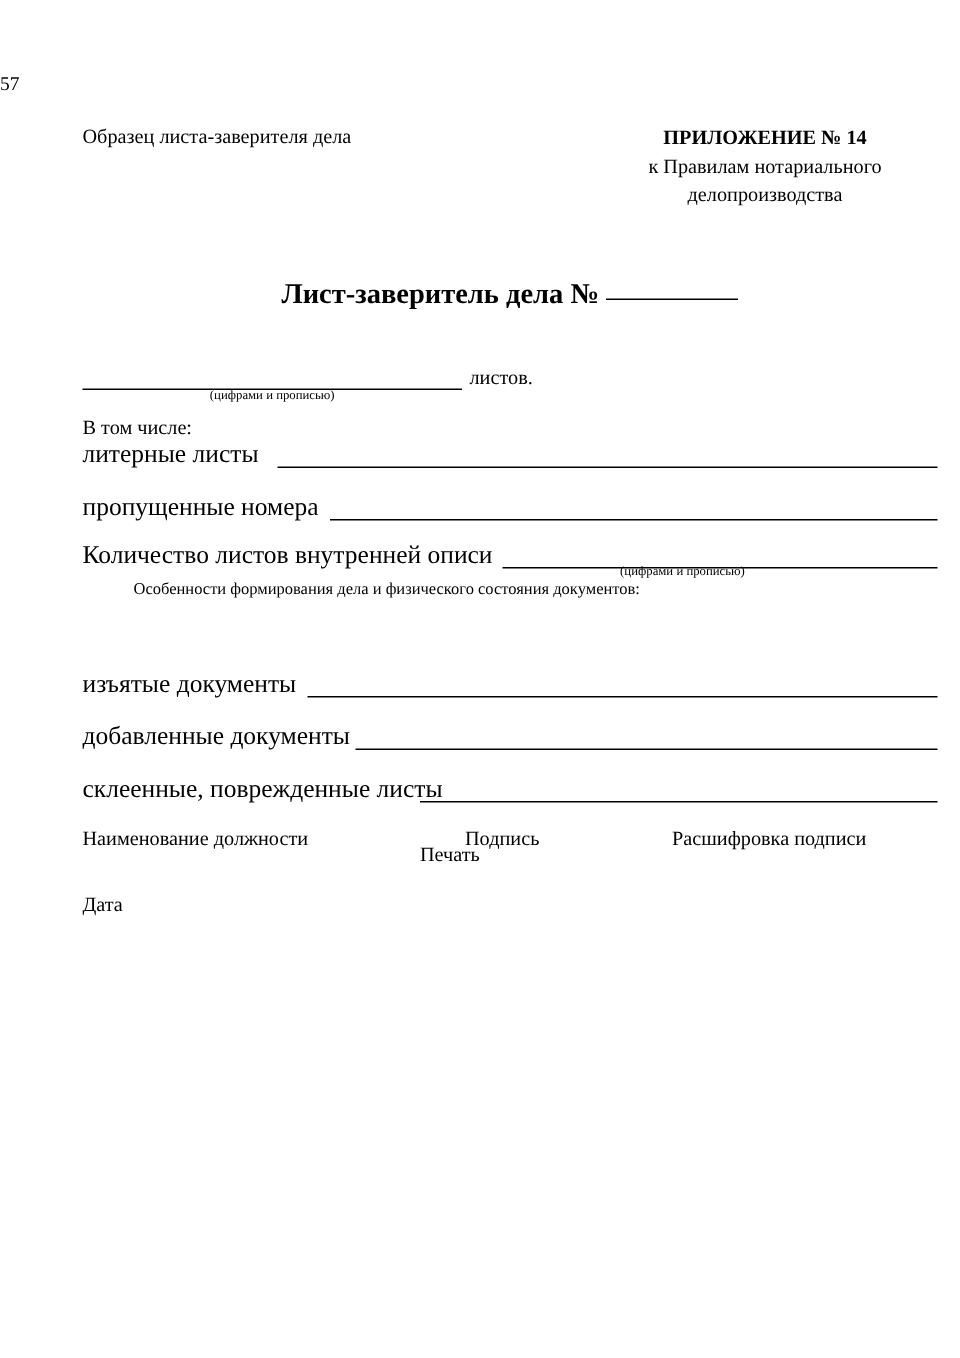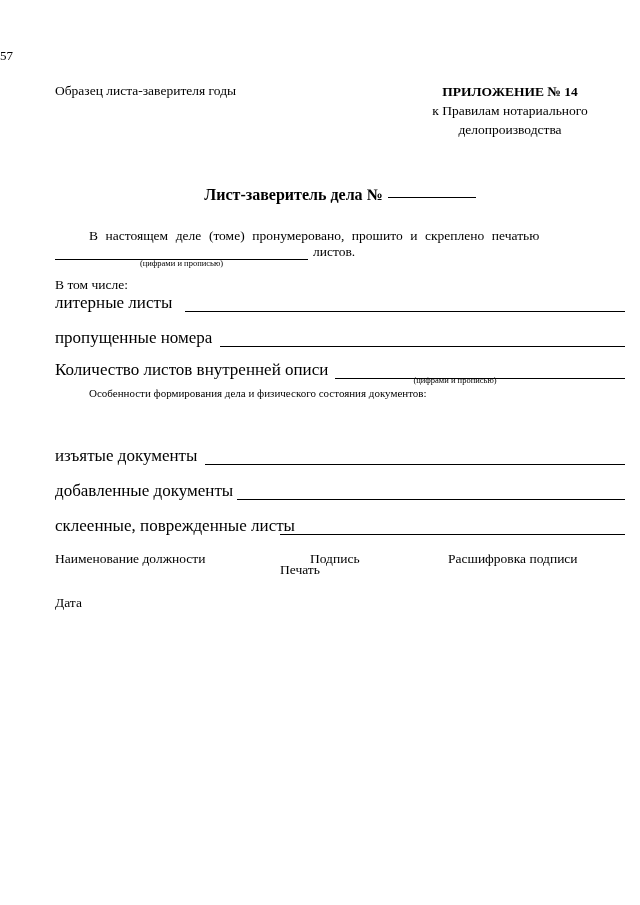--- a/index.html
+++ b/index.html
@@ -51,21 +51,21 @@
     display: block;
   }
 
   
   .form-title {
     position: absolute;
     top: 186px;
     left: 55px;
     width: 570px;
     text-align: center;
-    font-size: 16px;
+    font-size: 19px;
     font-weight: bold;
     white-space: nowrap;
   }
   .form-title .title-blank {
     display: inline-block;
     width: 88px;
     border-bottom: 1.4px solid #000;
     vertical-align: 2px;
     margin-left: 5px;
   }
@@ -195,33 +195,32 @@
     white-space: nowrap;
   }
 </style>
 </head>
 <body>
 
 <div class="page">
 
   <div class="page-number">57</div>
 
-  <div class="doc-subject">Образец листа-заверителя годы</div>
+  <div class="doc-subject">Образец листа-заверителя дела</div>
 
   <div class="appendix-block">
     <span class="appendix-title">ПРИЛОЖЕНИЕ № 14</span>
     <span class="appendix-line">к Правилам нотариального</span>
     <span class="appendix-line">делопроизводства</span>
   </div>
 
   <div class="form-title">
     <span>Лист-заверитель дела №</span><span class="title-blank"></span>
   </div>
 
-  <div class="intro-paragraph">В настоящем деле (томе) пронумеровано, прошито и скреплено печатью</div>
 
   <div class="sheets-row">
     <span class="blank-rule"></span>
     <span class="sheets-word">листов.</span>
   </div>
   <div class="caption-numerals-1">(цифрами и прописью)</div>
 
   <div class="section-plain" style="top:277px">В том числе:</div>
 
   <div class="field-row" style="top:293px">

